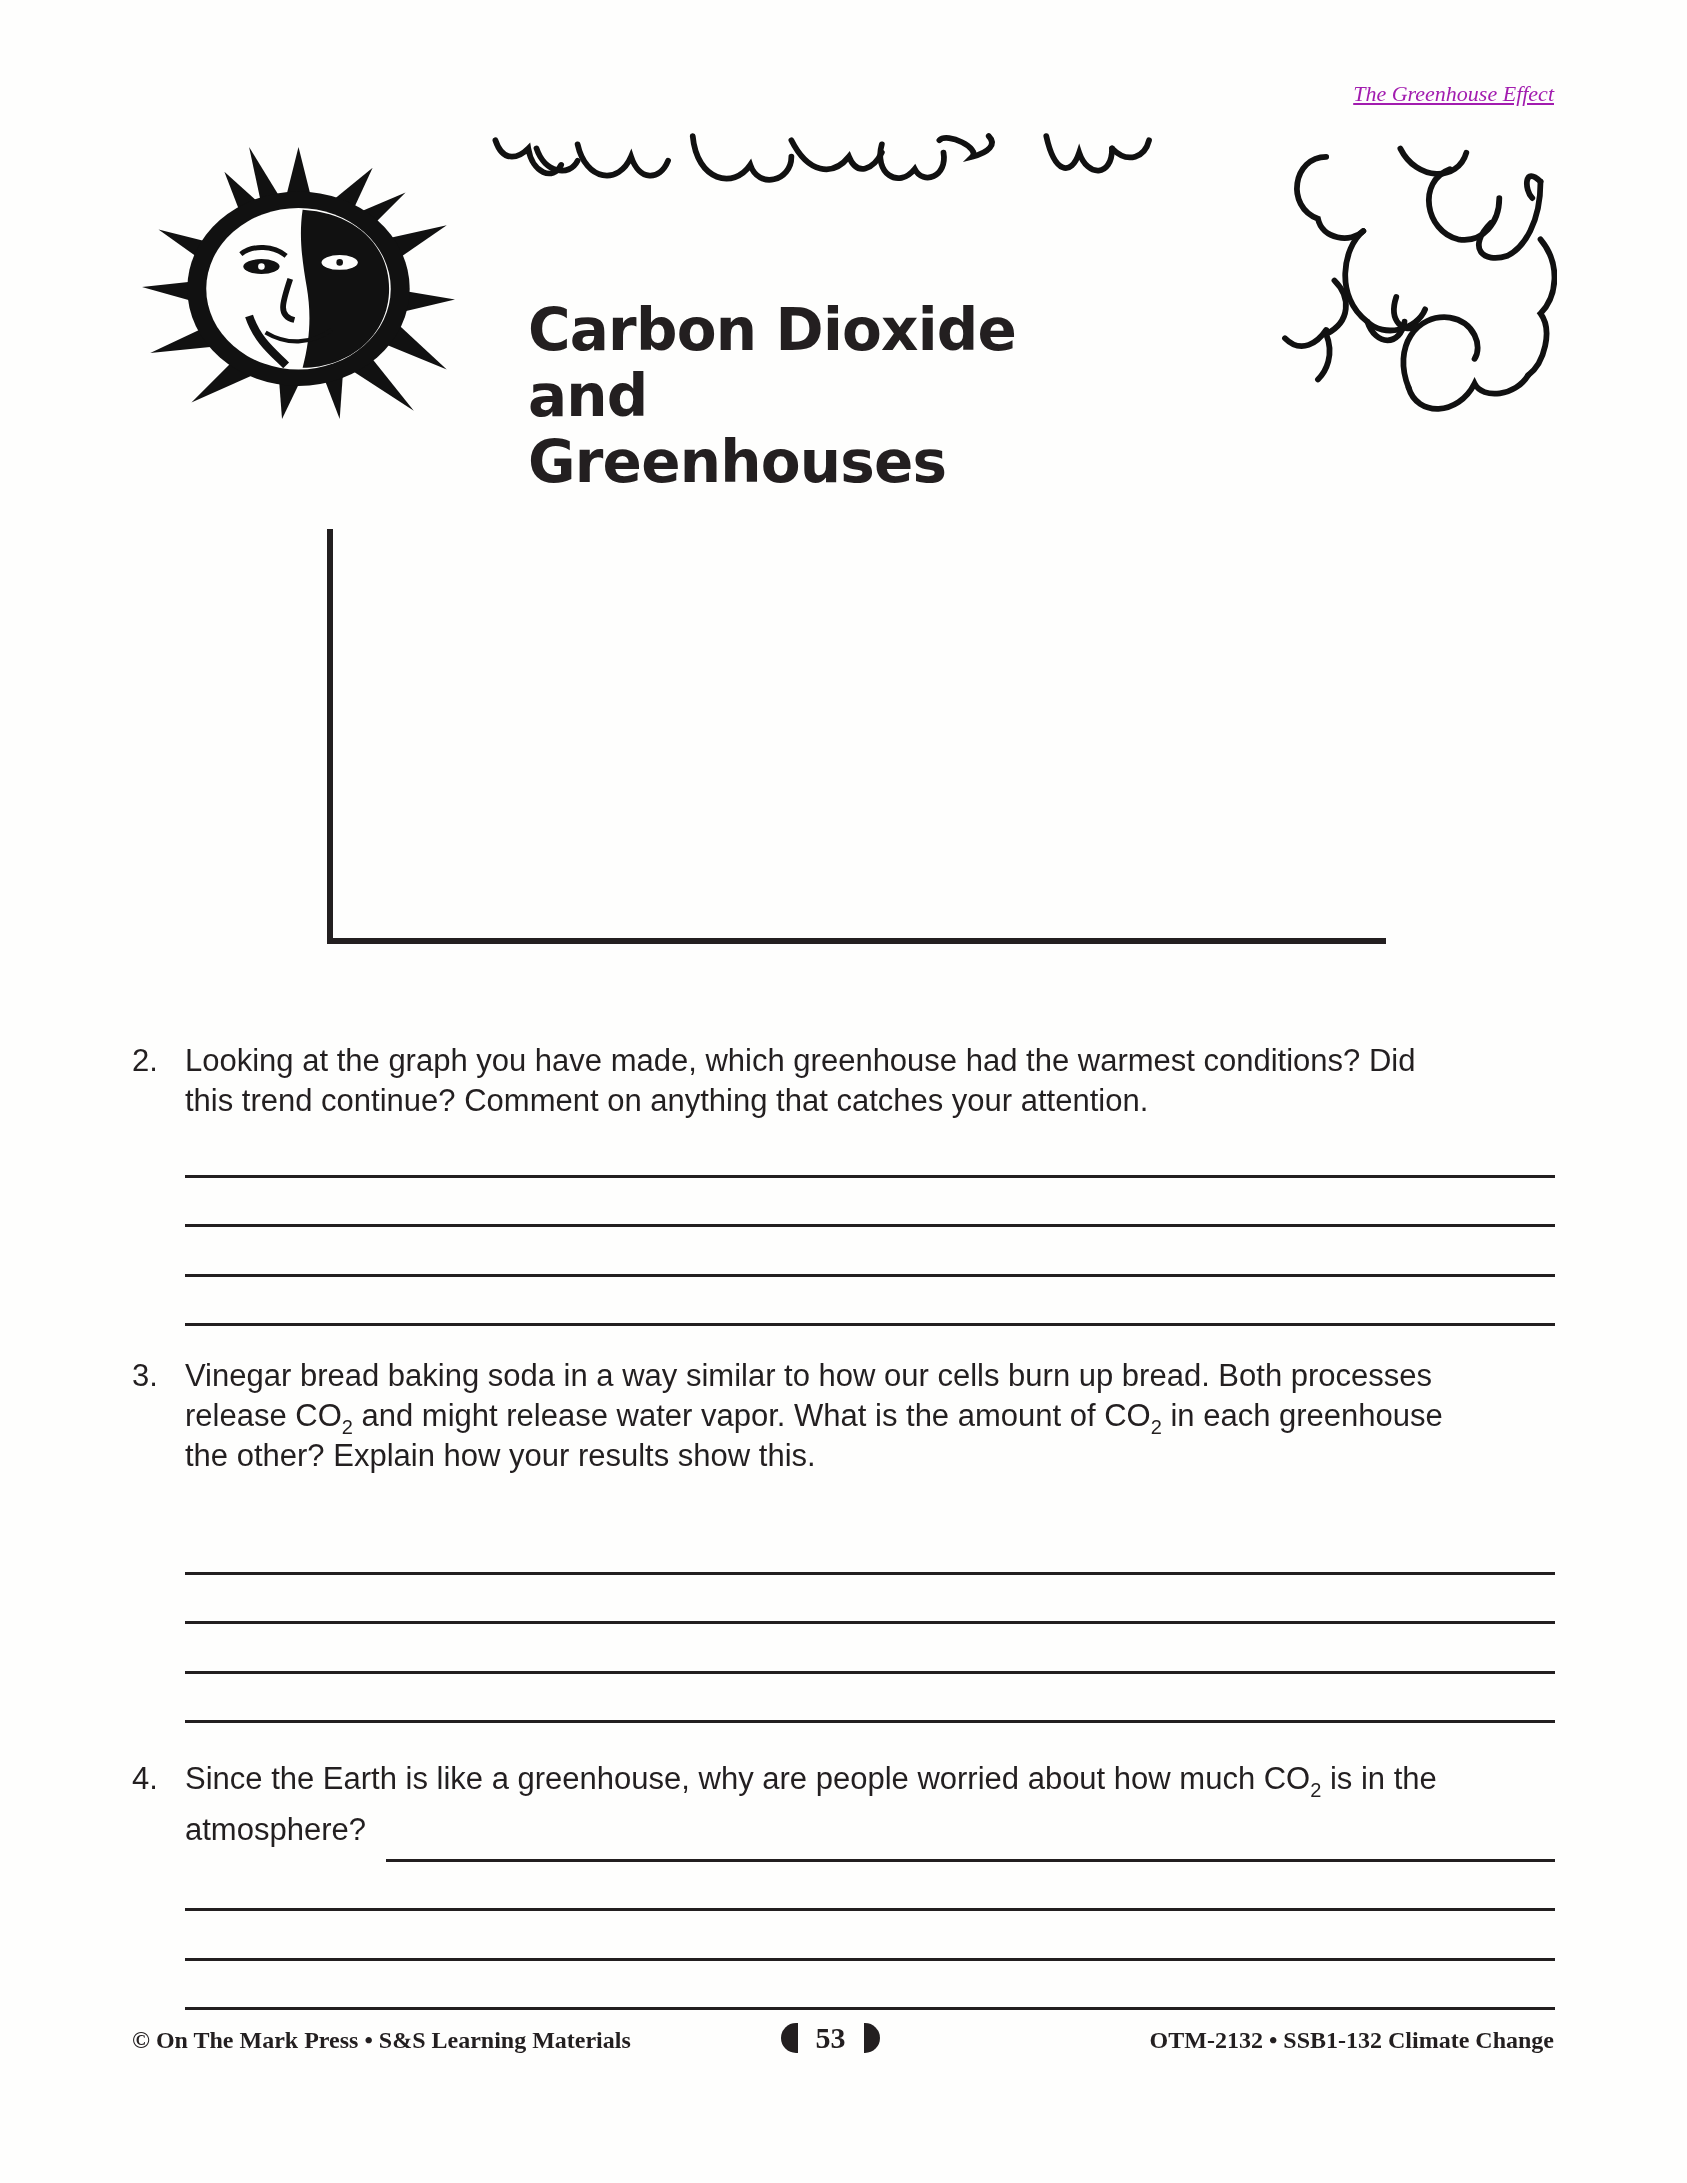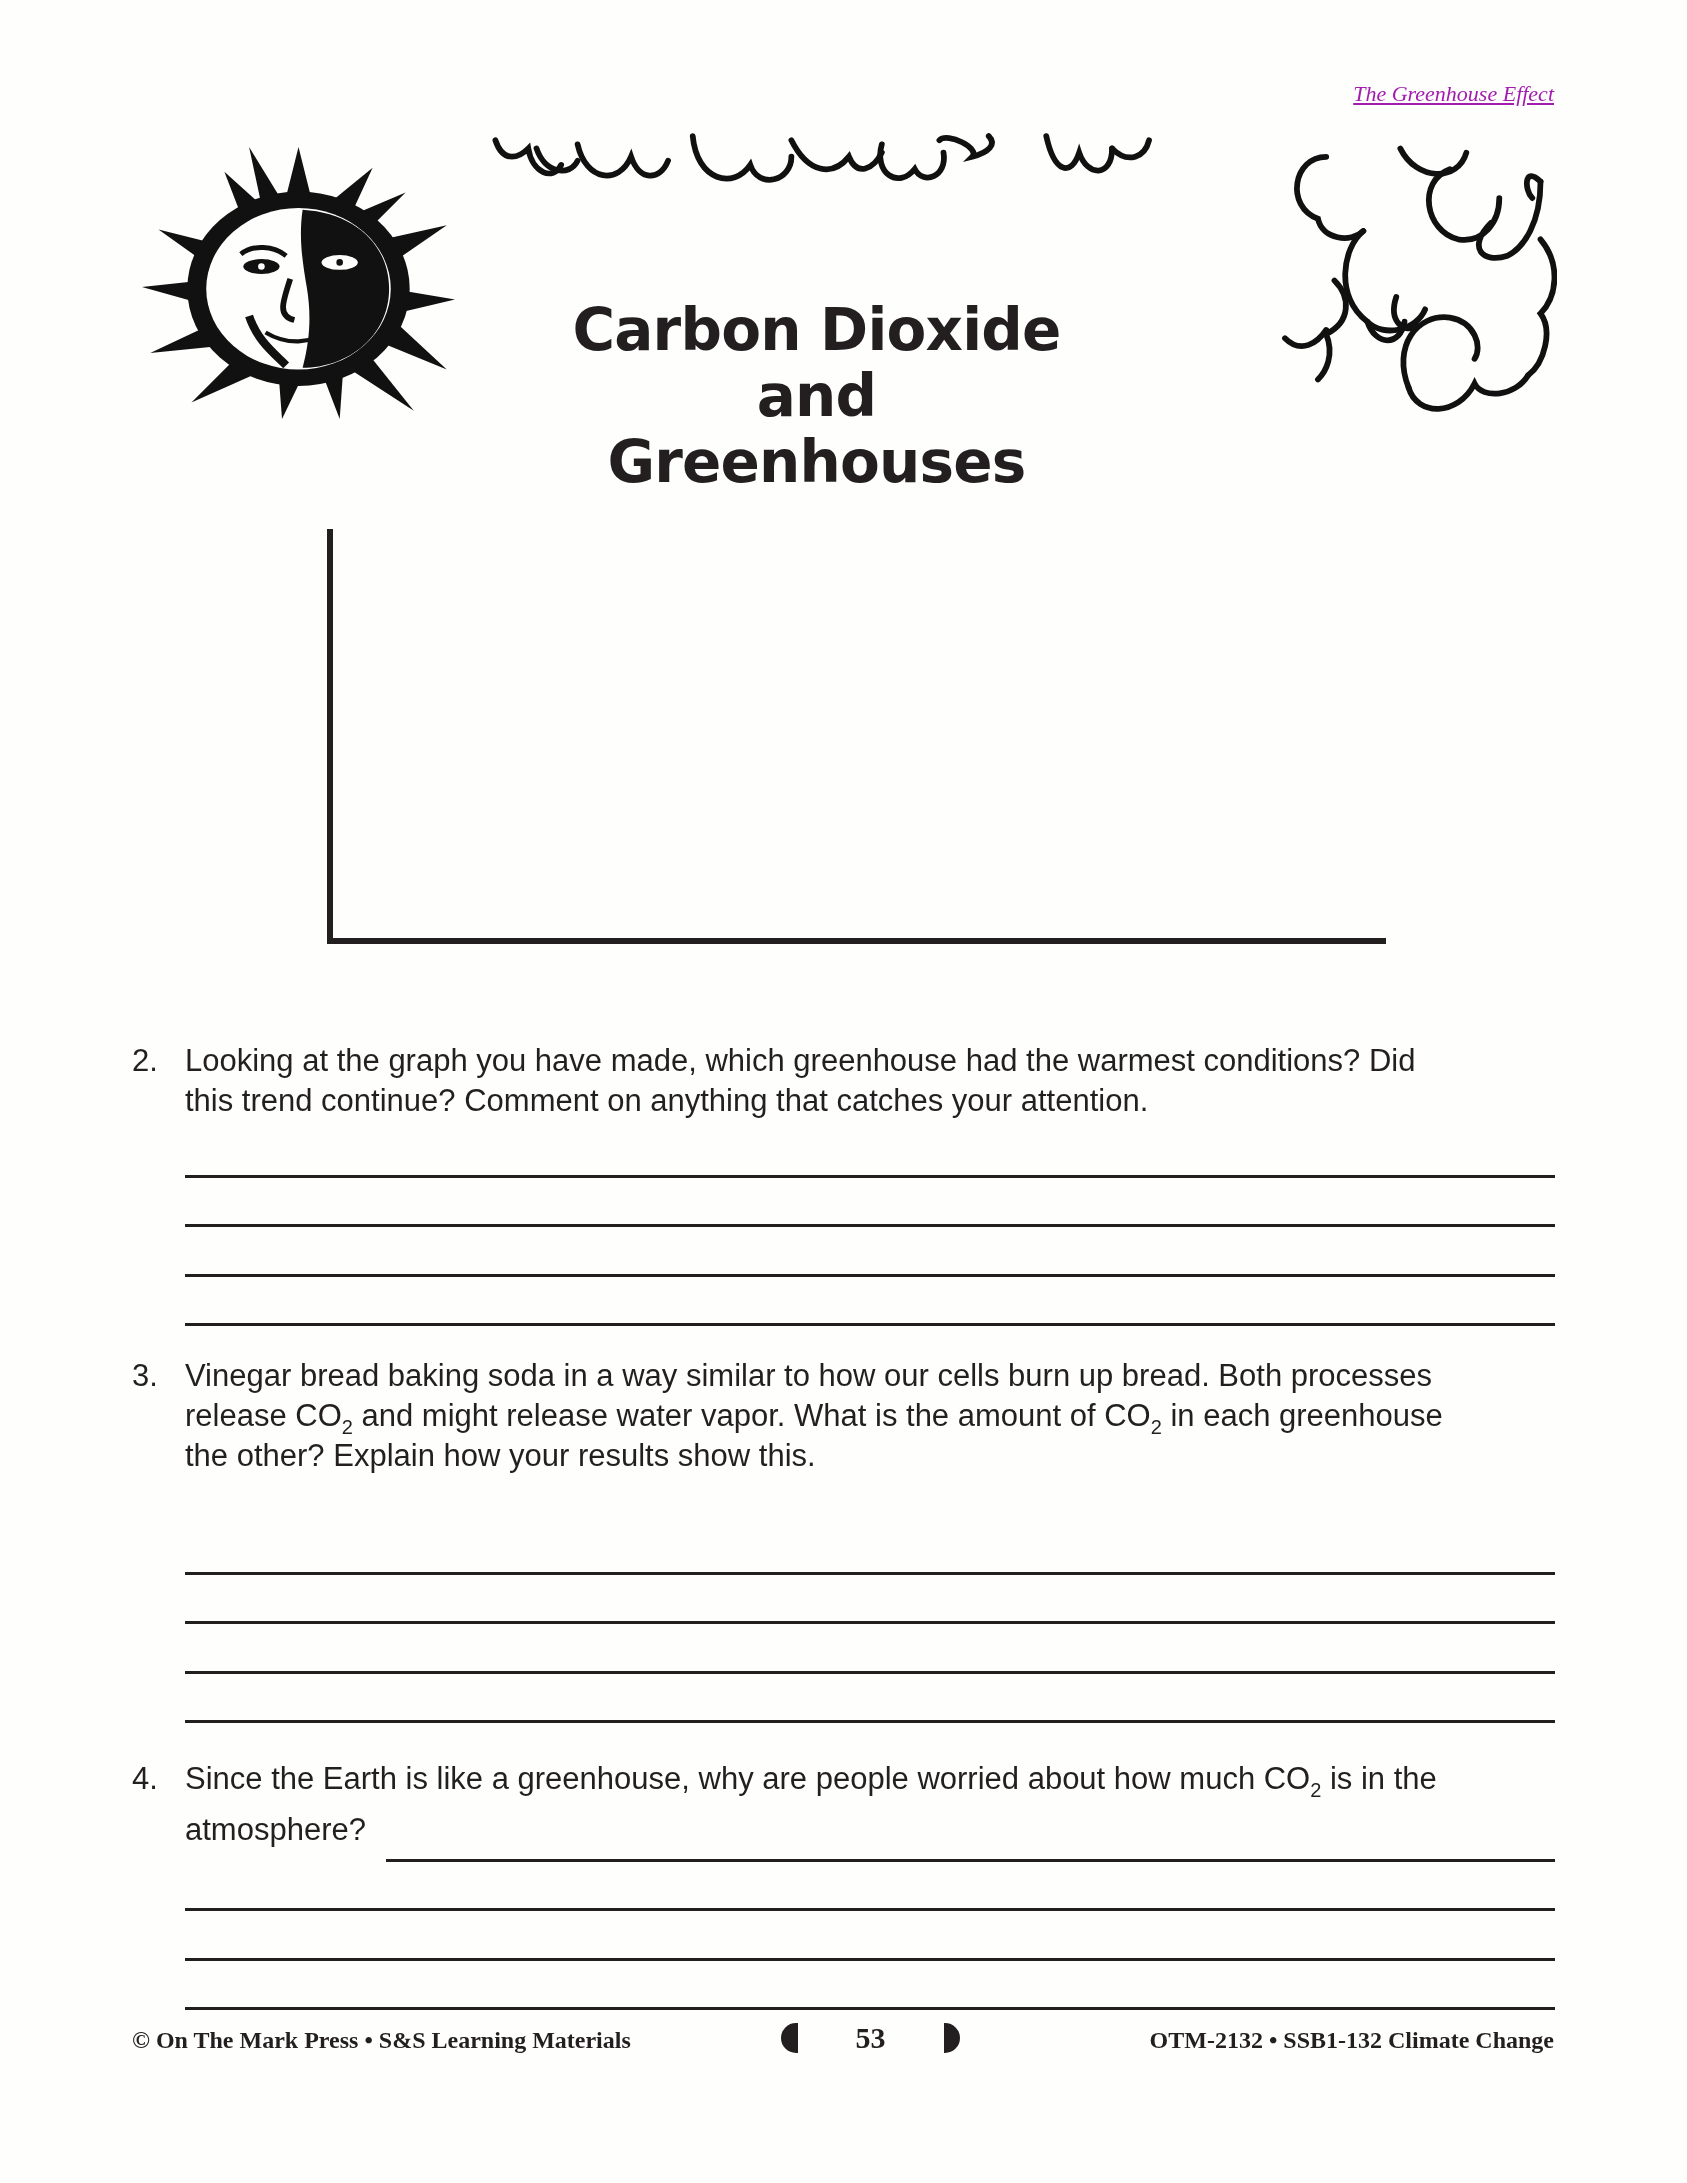--- a/index.html
+++ b/index.html
@@ -10,21 +10,21 @@
     }
     .abs { position: absolute; }
     .running-head {
       right: 133px; top: 81px; font-family: "Liberation Serif", serif;
       font-style: italic; font-size: 22px; color: #a21caf; white-space: nowrap; text-decoration: underline;
     }
     .sun { left: 142px; top: 147px; width: 313px; height: 272px; }
     .clouds-top { left: 486px; top: 132px; width: 1063px; height: 74px; }
     .clouds-corner { left: 1252px; top: 132px; width: 305px; height: 297px; }
     .title {
-      left: 495px; width: 643px; top: 297px; text-align: center;
+      left: 528px; width: 643px; top: 297px; text-align: left;
       font-family: "DejaVu Sans", sans-serif; font-weight: bold;
       font-size: 58px; line-height: 66px; letter-spacing: -0.8px; color: #231f20;
     }
     .title div { white-space: nowrap; }
     .y-axis { left: 327px; top: 529px; width: 5.8px; height: 414px; background: #231f20; }
     .x-axis { left: 327px; top: 938px; width: 1059px; height: 5.8px; background: #231f20; }
     .q {
       left: 132px; width: 1434px; font-size: 31px; line-height: 40px;
       color: #231f20;
     }
@@ -32,21 +32,21 @@
     .q .txt { margin-left: 53px; }
     .q sub { font-size: 20px; line-height: 0; vertical-align: -8.2px; }
     .line { left: 185px; width: 1370px; height: 3.3px; background: #231f20; }
     .inline-line { left: 386px; width: 1169px; height: 3.3px; background: #231f20; }
     .footer {
       top: 2027px; font-family: "Liberation Serif", serif; font-weight: bold;
       font-size: 24px; color: #231f20; white-space: nowrap;
     }
     .footer-left { left: 132px; text-align: center; }
     .footer-right { right: 133px; }
-    .page-num-wrap { left: 781px; top: 2020px; height: 36px; display: flex; align-items: center; gap: 40px; }
+    .page-num-wrap { left: 781px; top: 2020px; height: 36px; display: flex; align-items: center; }
     .half { width: 16.5px; height: 30px; background: #231f20; }
     .half.left { border-radius: 16.5px 0 0 16.5px; }
     .half.right { border-radius: 0 16.5px 16.5px 0; }
     .page-num {
       font-family: "Liberation Serif", serif; font-weight: bold; font-size: 30px;
       margin: 0 18px; line-height: 36px;
     }
   </style>
 </head>
 <body>

